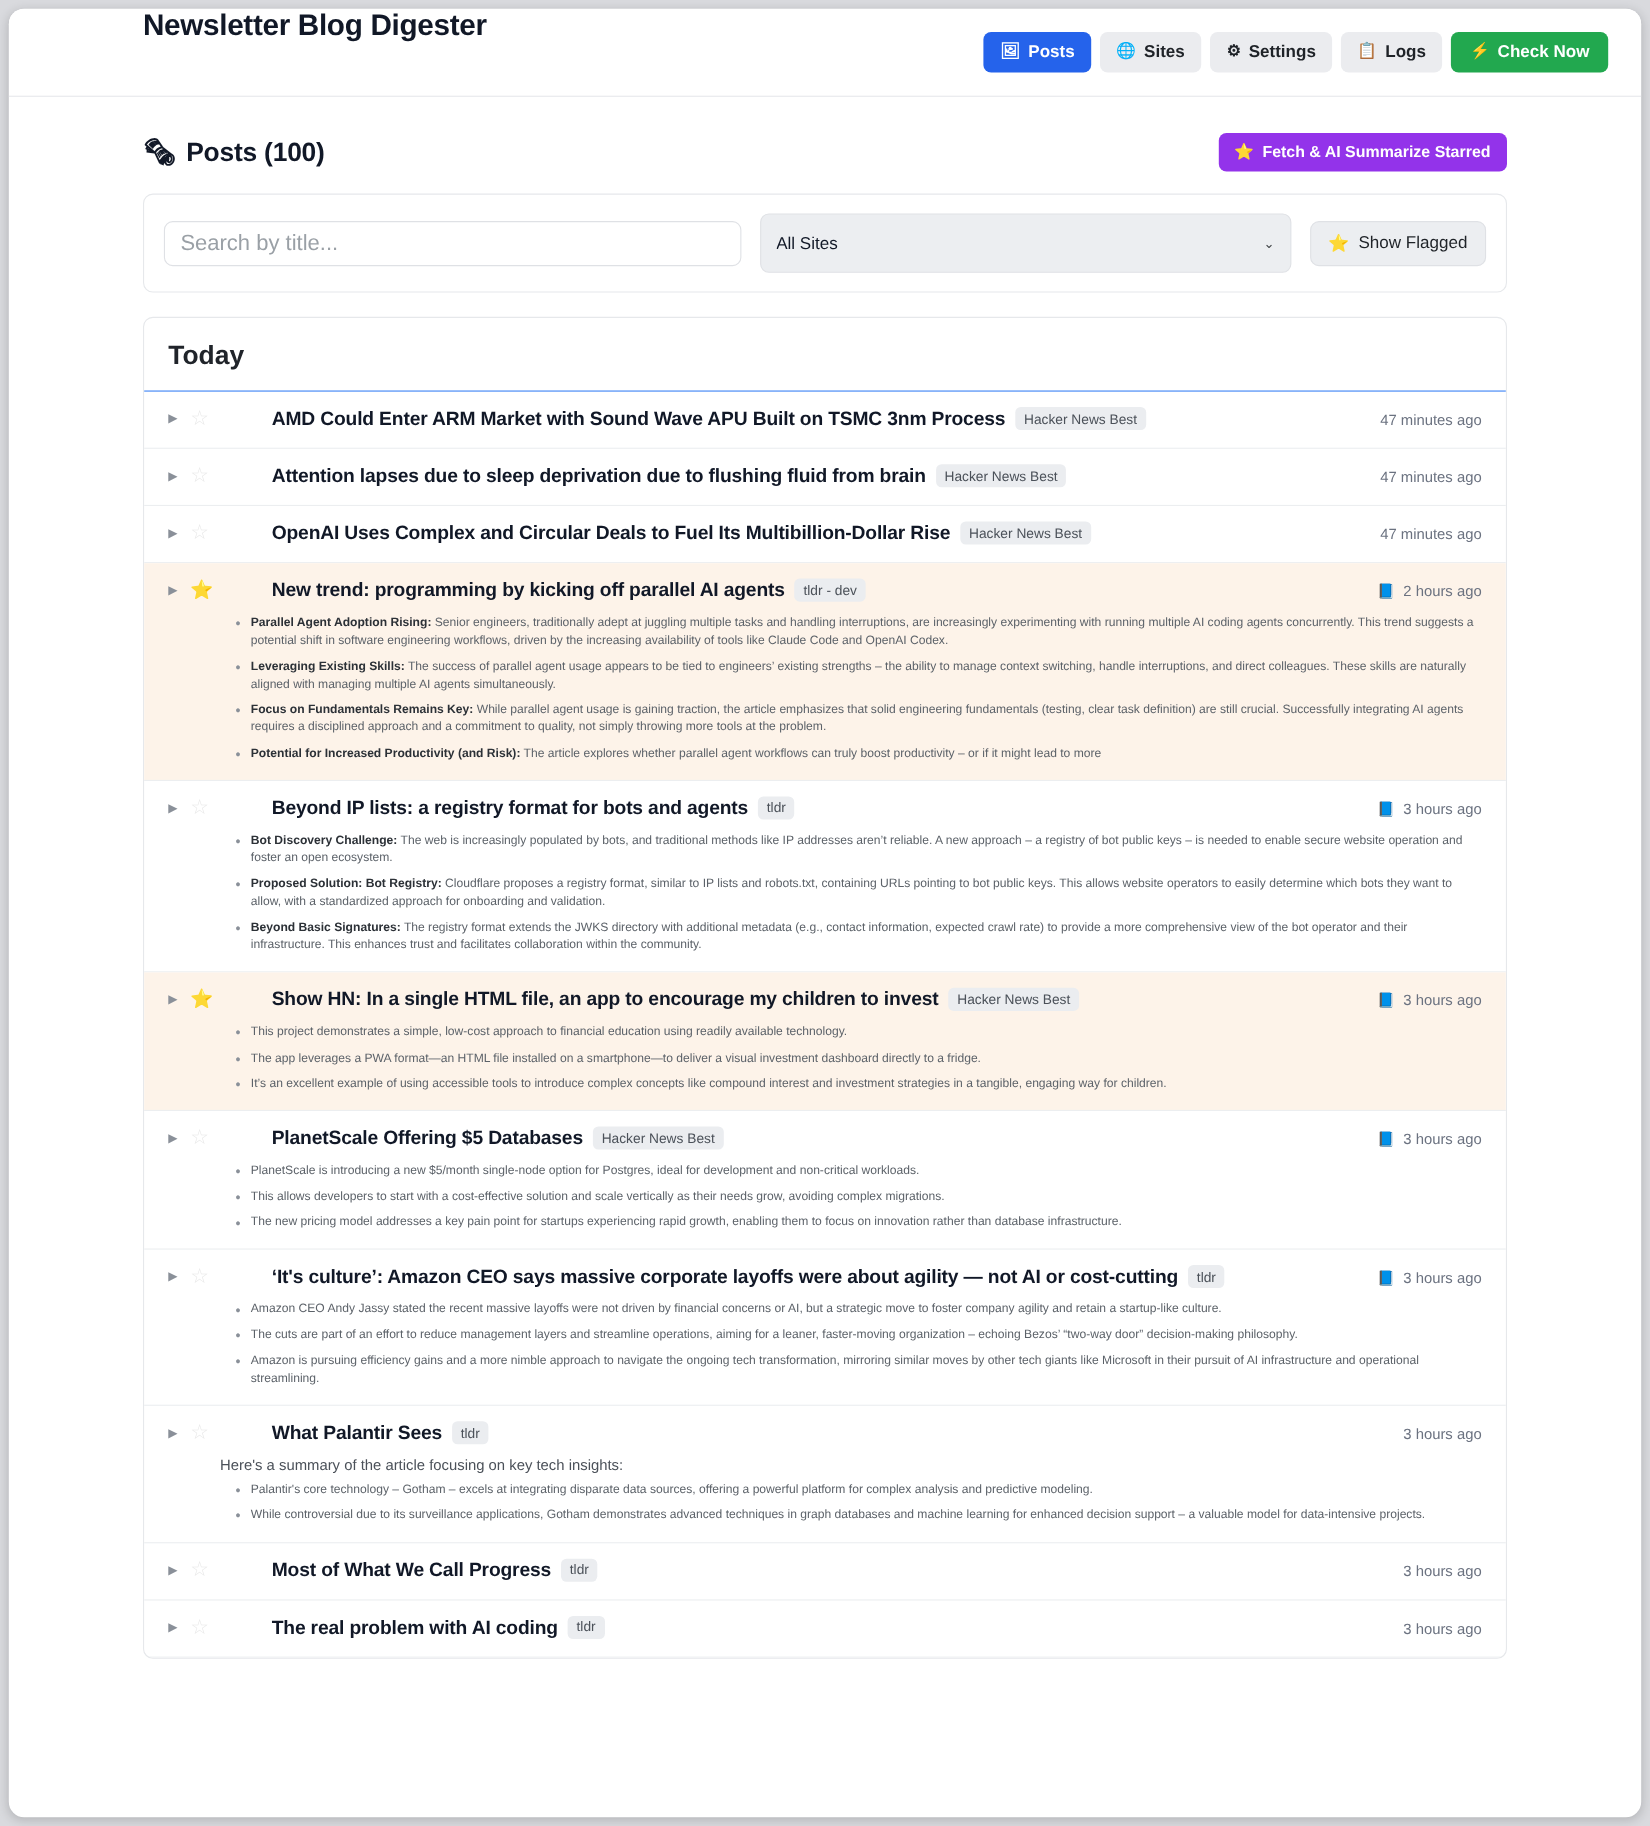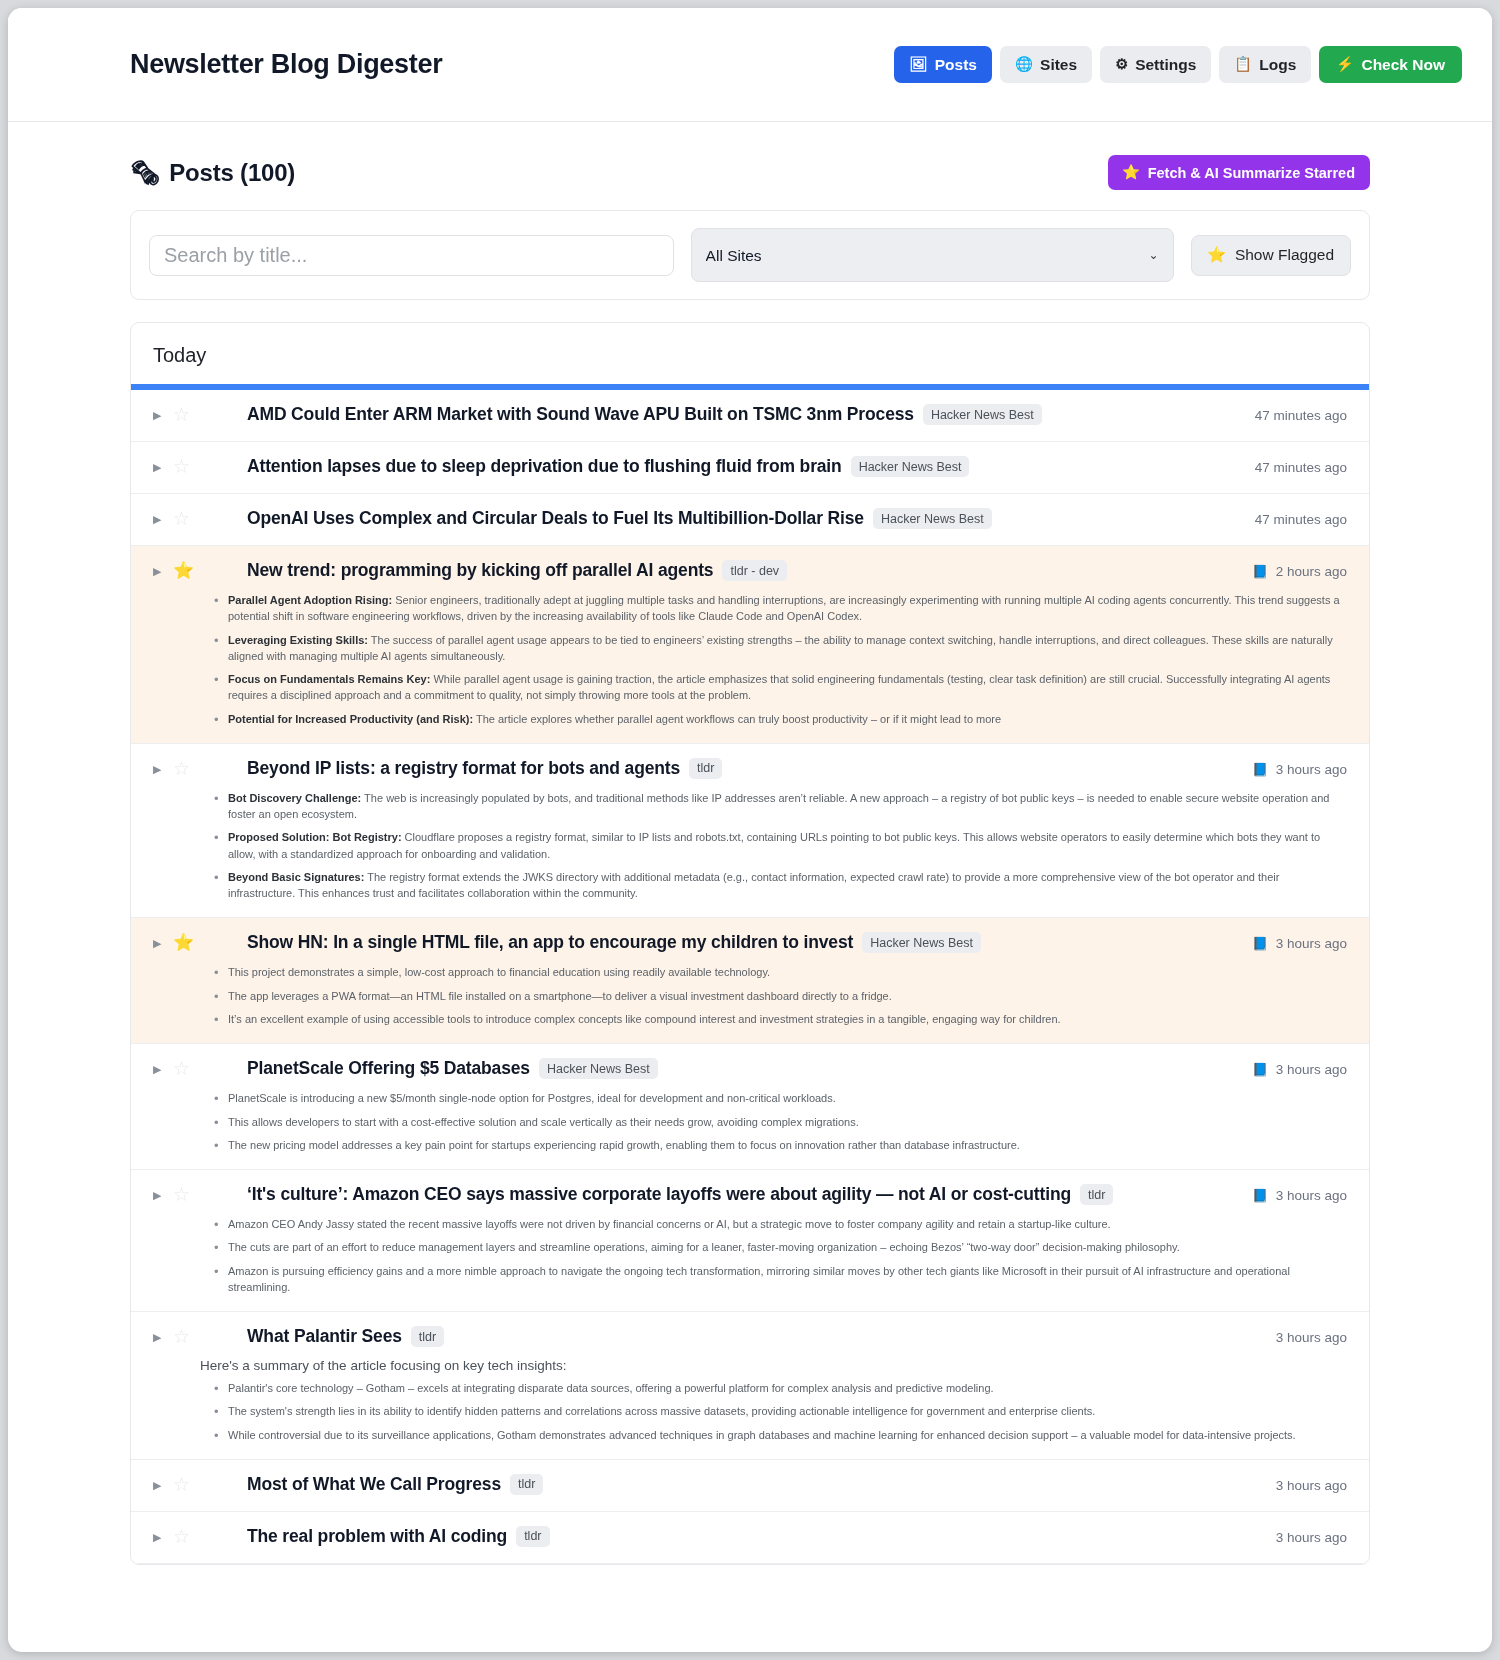--- a/index.html
+++ b/index.html
@@ -14,25 +14,24 @@
     position:absolute;
     left:8px; top:8px;
     width:1484px; height:1644px;
     background:#ffffff;
     border-radius:14px;
     overflow:hidden;
     box-shadow:0 2px 10px rgba(0,0,0,.18);
   }
   
   .header {
-    height:114px;
+    height:80px;
     background:#ffffff;
     border-bottom:1px solid #e6e8eb;
     display:flex;
-    align-items:center;
     padding:0 30px 0 122px;
   }
   .app-title {
     font-size:27px;
     font-weight:bold;
     color:#111827;
     letter-spacing:-0.3px;
     flex:1;
   }
   .navbar { display:flex; align-items:center; gap:8px; }
@@ -138,24 +137,24 @@
   
   .posts-card {
     margin-top:22px;
     background:#ffffff;
     border:1px solid #e6e8eb;
     border-radius:9px;
     overflow:hidden;
   }
   .day-head {
     padding:21px 22px 17px 22px;
-    font-size:20px;
+    font-size:24px;
     color:#20242a;
-    border-bottom:6px solid #3b82f6;
-    font-weight:400;
+    border-bottom:1px solid #3b82f6;
+    font-weight:700;
   }
   .post {
     border-bottom:1px solid #eceef0;
     padding:14px 22px 14px 22px;
   }
   .post.starred { background:#fdf3e9; }
   .post-row {
     display:flex;
     align-items:flex-start;
     gap:0;
@@ -459,21 +458,20 @@
                 <span class="tag">tldr</span>
               </div>
               <div class="meta">
                 <span>3 hours ago</span>
               </div>
             </div>
             <div class="summary">
               <div class="lead-line">Here's a summary of the article focusing on key tech insights:</div>
               <ul>
                 <li><span>Palantir's core technology – Gotham – excels at integrating disparate data sources, offering a powerful platform for complex analysis and predictive modeling.</span></li>
-                <li><span>The system's strength lies in its ability to identify hidden patterns and correlations across massive datasets, providing actionable intelligence for government and enterprise clients.</span></li>
                 <li><span>While controversial due to its surveillance applications, Gotham demonstrates advanced techniques in graph databases and machine learning for enhanced decision support – a valuable model for data-intensive projects.</span></li>
               </ul>
             </div>
           </div>
           <div class="post">
             <div class="post-row">
               <div class="caret">▶</div>
               <div class="star off" style="color: rgb(201, 204, 210); font-size: 19px;">☆</div>
               <div class="title-wrap">
                 <span class="post-title">Most of What We Call Progress</span>

